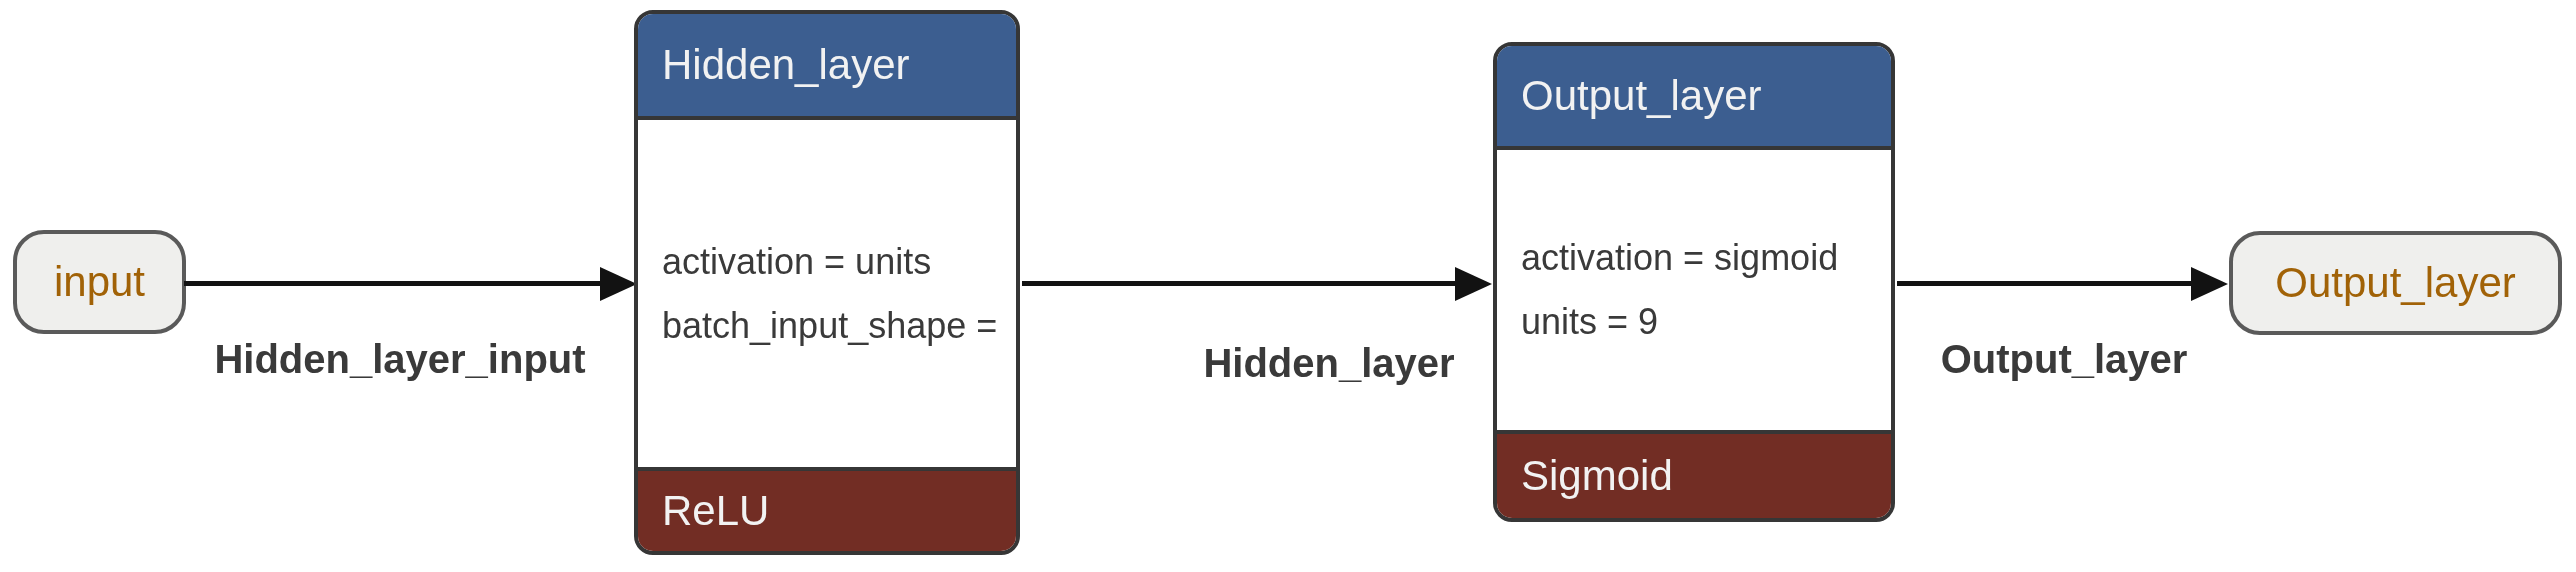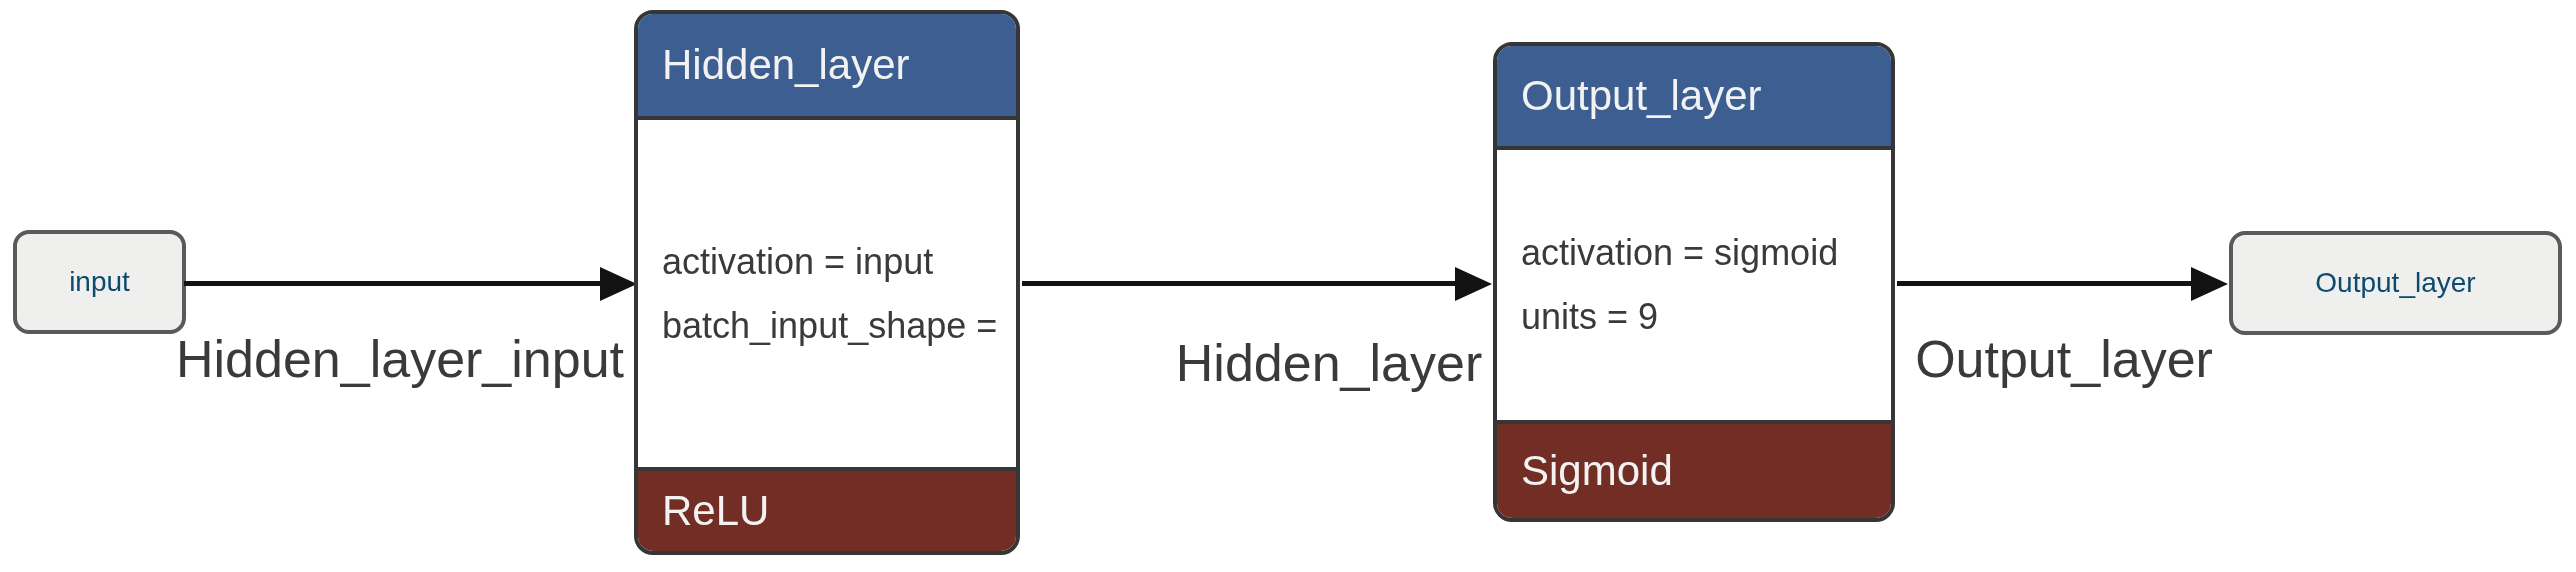--- a/index.html
+++ b/index.html
@@ -23,26 +23,26 @@
     height:573px;
     background:var(--background);
     overflow:hidden;
   }
 
   
   .term-node{
     position:absolute;
     background:var(--node-fill);
     border:4.8px solid var(--node-border);
-    border-radius:16px;
+    border-radius:31px;
     display:flex;
     align-items:center;
     justify-content:center;
-    font-size:28px;
-    color:#0c4a6e;
+    font-size:42px;
+    color:#a16207;
   }
   .node-input{left:13px;top:230px;width:173px;height:104px;}
   .node-output{left:2229px;top:231px;width:333px;height:104px;}
 
   
   .layer-box{
     position:absolute;
     border:4px solid var(--box-border);
     border-radius:19px;
     background:var(--box-body-bg);
@@ -82,21 +82,21 @@
     background:var(--footer-maroon);
     border-top:4px solid var(--box-border);
     color:var(--text-light);
     font-size:42px;
     display:flex;
     align-items:center;
     padding-left:24px;
     flex:0 0 auto;
   }
   .layer-hidden .layer-footer{height:84px;}
-  .layer-output .layer-footer{height:98px;}
+  .layer-output .layer-footer{height:88px;}
 
   
   .edge-line{
     position:absolute;
     height:4.8px;
     background:var(--edge-color);
     top:281px;
   }
   .edge-head{
     position:absolute;
@@ -108,24 +108,25 @@
   }
   .edge1-line{left:184px;width:420px;}
   .edge1-head{left:600px;}
   .edge2-line{left:1022px;width:438px;}
   .edge2-head{left:1455px;}
   .edge3-line{left:1897px;width:299px;}
   .edge3-head{left:2191px;}
 
   .edge-label{
     position:absolute;
-    font-size:52px;
+    font-size:40px;
     color:var(--text-dark);
     transform:translate(-50%,-50%);
     white-space:nowrap;
+    font-weight:bold;
   }
   .edge1-label{left:400px;top:359px;}
   .edge2-label{left:1329px;top:363px;}
   .edge3-label{left:2064px;top:359px;}
 </style>
 </head>
 <body>
 
 <div class="canvas">
 
@@ -135,21 +136,21 @@
 
   <div class="edge-line edge1-line"></div>
   <div class="edge-head edge1-head"></div>
   <div class="edge-label edge1-label">Hidden_layer_input</div>
 
   <div class="layer-box layer-hidden">
     <div class="layer-header">
       <span>Hidden_layer</span>
     </div>
     <div class="layer-body">
-      <div class="param-line">activation = input</div>
+      <div class="param-line">activation = units</div>
       <div class="param-line">batch_input_shape =  9</div>
     </div>
     <div class="layer-footer">
       <span>ReLU</span>
     </div>
   </div>
 
   <div class="edge-line edge2-line"></div>
   <div class="edge-head edge2-head"></div>
   <div class="edge-label edge2-label">Hidden_layer</div>

